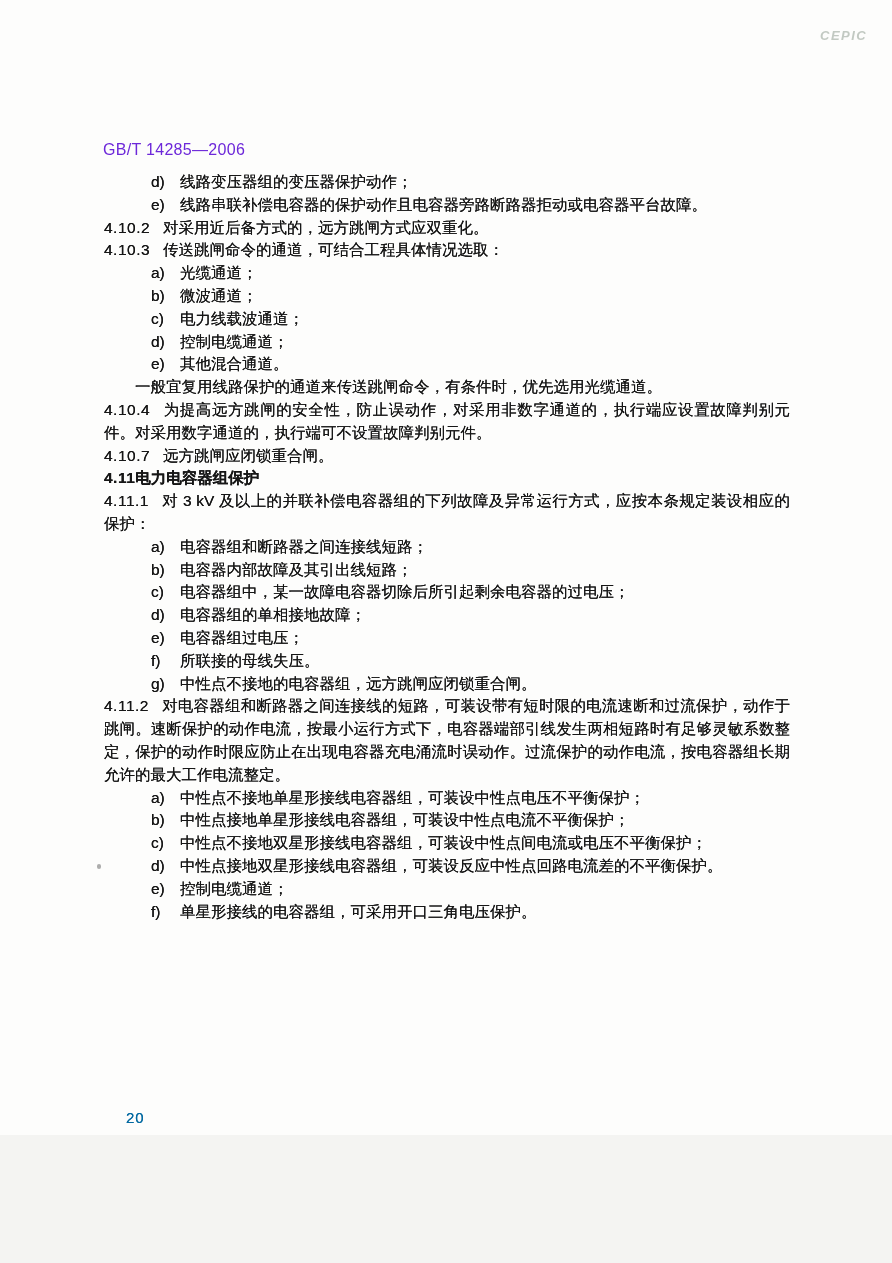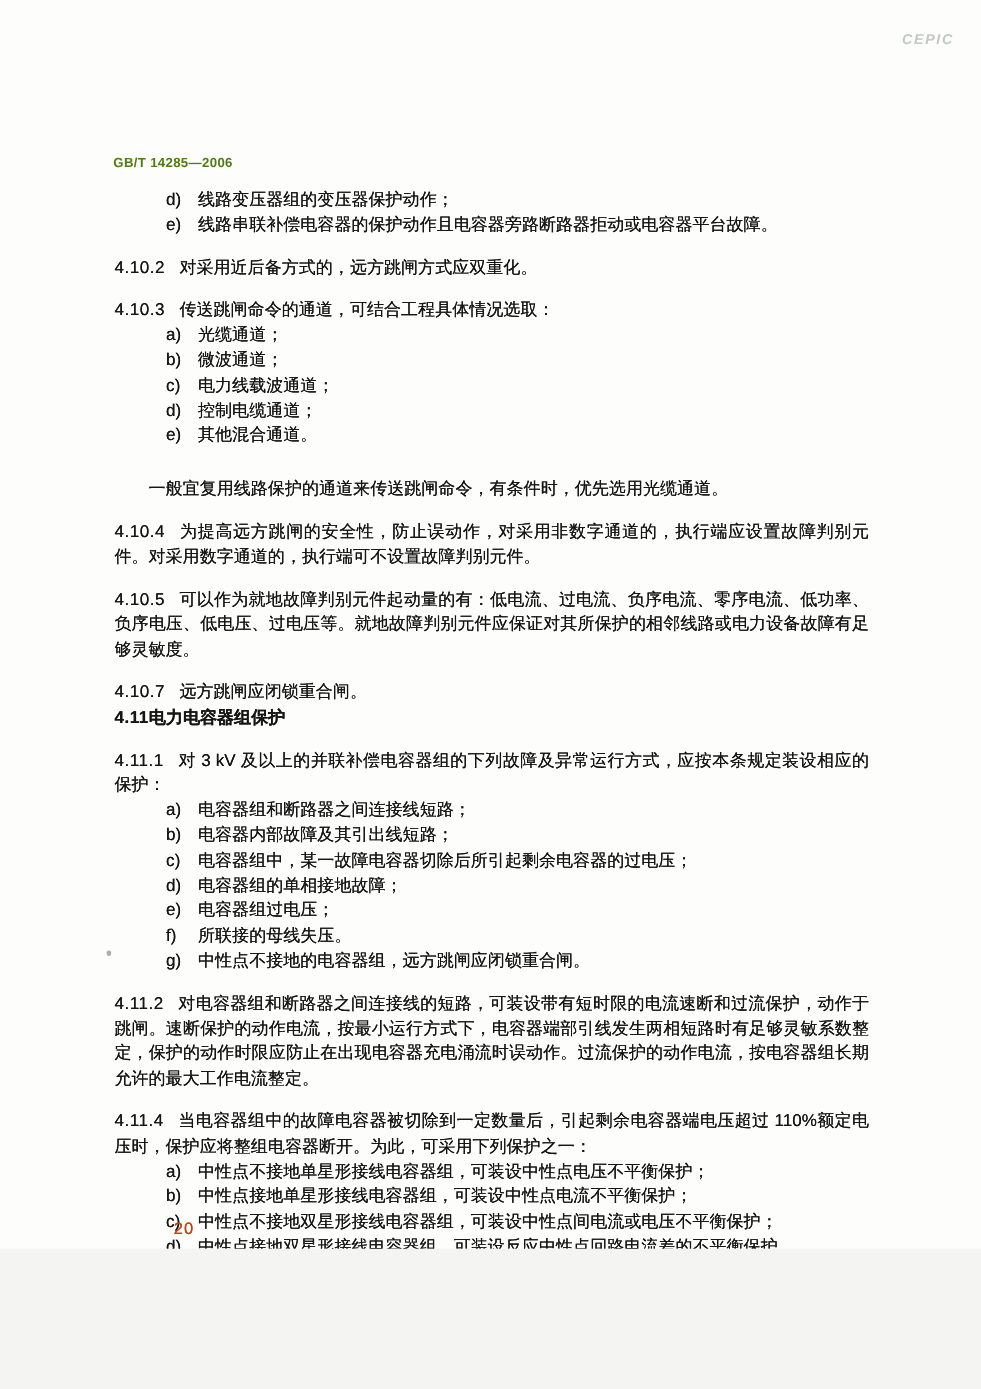--- a/index.html
+++ b/index.html
@@ -20,49 +20,48 @@
     left:820px;top:28px;
     font-size:13px;
     font-weight:bold;
     font-style:italic;
     letter-spacing:1.5px;
     color:#c2c9c2;
   }
   .doc-number{
     position:absolute;
     left:103px;top:141px;
-    font-size:12px;
-    font-weight:bold;
+    font-size:16px;
+    font-weight:normal;
     letter-spacing:0.3px;
-    color:#4d7c0f;
+    color:#6d28d9;
   }
   .content{
     position:absolute;
     left:104px;top:171px;
     width:686px;
     font-size:15.5px;
     line-height:22.8px;
     text-align:justify;
     text-shadow:0 0 0.5px currentColor;
   }
   .content p{margin:0;padding:0;}
   .blk.li{position:relative;padding-left:76px;}
   .blk.li .lbl{position:absolute;left:47px;top:0;}
-  .blk.sec .num{display:inline-block;margin-right:13px;letter-spacing:0.5px;margin-top:16px;}
+  .blk.sec .num{display:inline-block;margin-right:13px;letter-spacing:0.5px;}
   .blk.head{font-weight:bold;}
   .blk.head .num{display:inline-block;letter-spacing:0.5px;}
-  .blk.ind{text-indent:31px;margin-top:26px;}
+  .blk.ind{text-indent:31px;}
   .page-number{
     position:absolute;
     left:126px;top:1109px;
     font-size:15px;
     letter-spacing:1px;
-    color:#c2410c;
+    color:#0369a1;
     text-shadow:0 0 0.5px currentColor;
-    margin-left:32px;
   }
   .speck{
     position:absolute;
     left:97px;top:864px;
     width:4px;height:5px;
     background:#8a8a8a;
     border-radius:2px;
     opacity:0.7;
   }
 </style>
@@ -77,33 +76,31 @@
       <p class="blk li"><span class="lbl">e)</span><span class="txt">线路串联补偿电容器的保护动作且电容器旁路断路器拒动或电容器平台故障。</span></p>
       <p class="blk sec"><span class="num">4.10.2</span><span class="txt">对采用近后备方式的，远方跳闸方式应双重化。</span></p>
       <p class="blk sec"><span class="num">4.10.3</span><span class="txt">传送跳闸命令的通道，可结合工程具体情况选取：</span></p>
       <p class="blk li"><span class="lbl">a)</span><span class="txt">光缆通道；</span></p>
       <p class="blk li"><span class="lbl">b)</span><span class="txt">微波通道；</span></p>
       <p class="blk li"><span class="lbl">c)</span><span class="txt">电力线载波通道；</span></p>
       <p class="blk li"><span class="lbl">d)</span><span class="txt">控制电缆通道；</span></p>
       <p class="blk li"><span class="lbl">e)</span><span class="txt">其他混合通道。</span></p>
       <p class="blk ind"><span class="txt">一般宜复用线路保护的通道来传送跳闸命令，有条件时，优先选用光缆通道。</span></p>
       <p class="blk sec"><span class="num">4.10.4</span><span class="txt">为提高远方跳闸的安全性，防止误动作，对采用非数字通道的，执行端应设置故障判别元件。对采用数字通道的，执行端可不设置故障判别元件。</span></p>
-      <p class="blk sec"><span class="num">4.10.5</span><span class="txt">可以作为就地故障判别元件起动量的有：低电流、过电流、负序电流、零序电流、低功率、负序电压、低电压、过电压等。就地故障判别元件应保证对其所保护的相邻线路或电力设备故障有足够灵敏度。</span></p>
       <p class="blk sec"><span class="num">4.10.7</span><span class="txt">远方跳闸应闭锁重合闸。</span></p>
       <p class="blk head"><span class="num">4.11</span><span class="txt">电力电容器组保护</span></p>
       <p class="blk sec"><span class="num">4.11.1</span><span class="txt">对 3 kV 及以上的并联补偿电容器组的下列故障及异常运行方式，应按本条规定装设相应的保护：</span></p>
       <p class="blk li"><span class="lbl">a)</span><span class="txt">电容器组和断路器之间连接线短路；</span></p>
       <p class="blk li"><span class="lbl">b)</span><span class="txt">电容器内部故障及其引出线短路；</span></p>
       <p class="blk li"><span class="lbl">c)</span><span class="txt">电容器组中，某一故障电容器切除后所引起剩余电容器的过电压；</span></p>
       <p class="blk li"><span class="lbl">d)</span><span class="txt">电容器组的单相接地故障；</span></p>
       <p class="blk li"><span class="lbl">e)</span><span class="txt">电容器组过电压；</span></p>
       <p class="blk li"><span class="lbl">f)</span><span class="txt">所联接的母线失压。</span></p>
       <p class="blk li"><span class="lbl">g)</span><span class="txt">中性点不接地的电容器组，远方跳闸应闭锁重合闸。</span></p>
       <p class="blk sec"><span class="num">4.11.2</span><span class="txt">对电容器组和断路器之间连接线的短路，可装设带有短时限的电流速断和过流保护，动作于跳闸。速断保护的动作电流，按最小运行方式下，电容器端部引线发生两相短路时有足够灵敏系数整定，保护的动作时限应防止在出现电容器充电涌流时误动作。过流保护的动作电流，按电容器组长期允许的最大工作电流整定。</span></p>
-      <p class="blk sec"><span class="num">4.11.4</span><span class="txt">当电容器组中的故障电容器被切除到一定数量后，引起剩余电容器端电压超过 110%额定电压时，保护应将整组电容器断开。为此，可采用下列保护之一：</span></p>
       <p class="blk li"><span class="lbl">a)</span><span class="txt">中性点不接地单星形接线电容器组，可装设中性点电压不平衡保护；</span></p>
       <p class="blk li"><span class="lbl">b)</span><span class="txt">中性点接地单星形接线电容器组，可装设中性点电流不平衡保护；</span></p>
       <p class="blk li"><span class="lbl">c)</span><span class="txt">中性点不接地双星形接线电容器组，可装设中性点间电流或电压不平衡保护；</span></p>
       <p class="blk li"><span class="lbl">d)</span><span class="txt">中性点接地双星形接线电容器组，可装设反应中性点回路电流差的不平衡保护。</span></p>
       <p class="blk li"><span class="lbl">e)</span><span class="txt">控制电缆通道；</span></p>
       <p class="blk li"><span class="lbl">f)</span><span class="txt">单星形接线的电容器组，可采用开口三角电压保护。</span></p>
     </div>
   <div class="speck"></div>
   <div class="page-number">20</div>
 </div>

